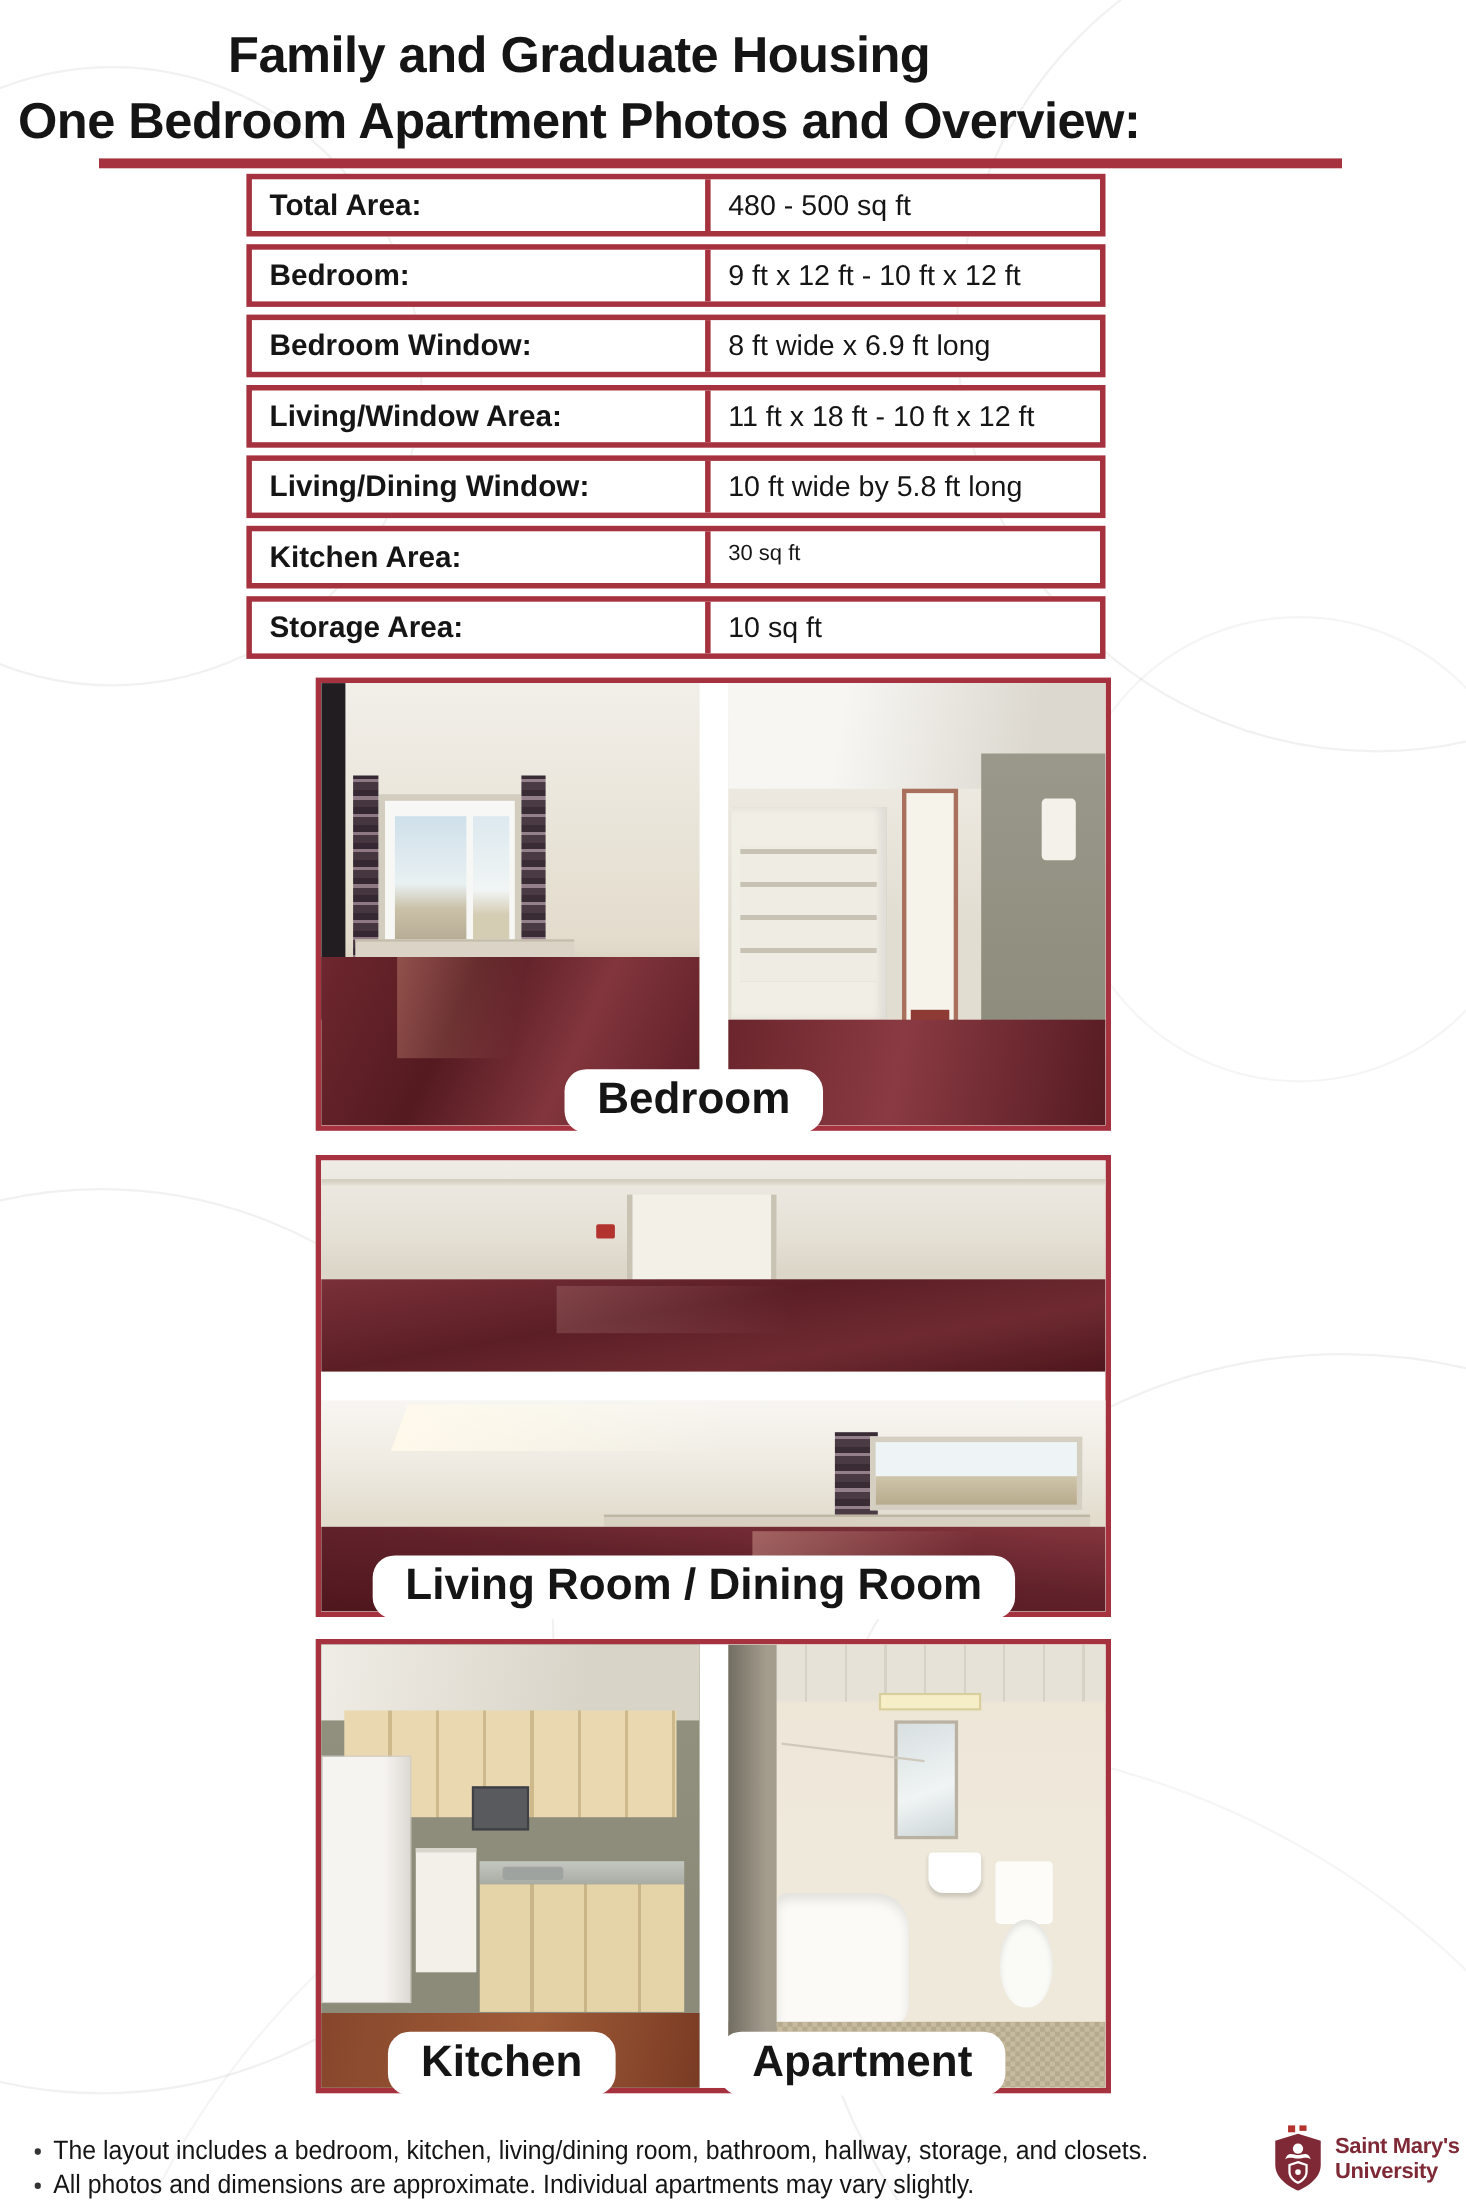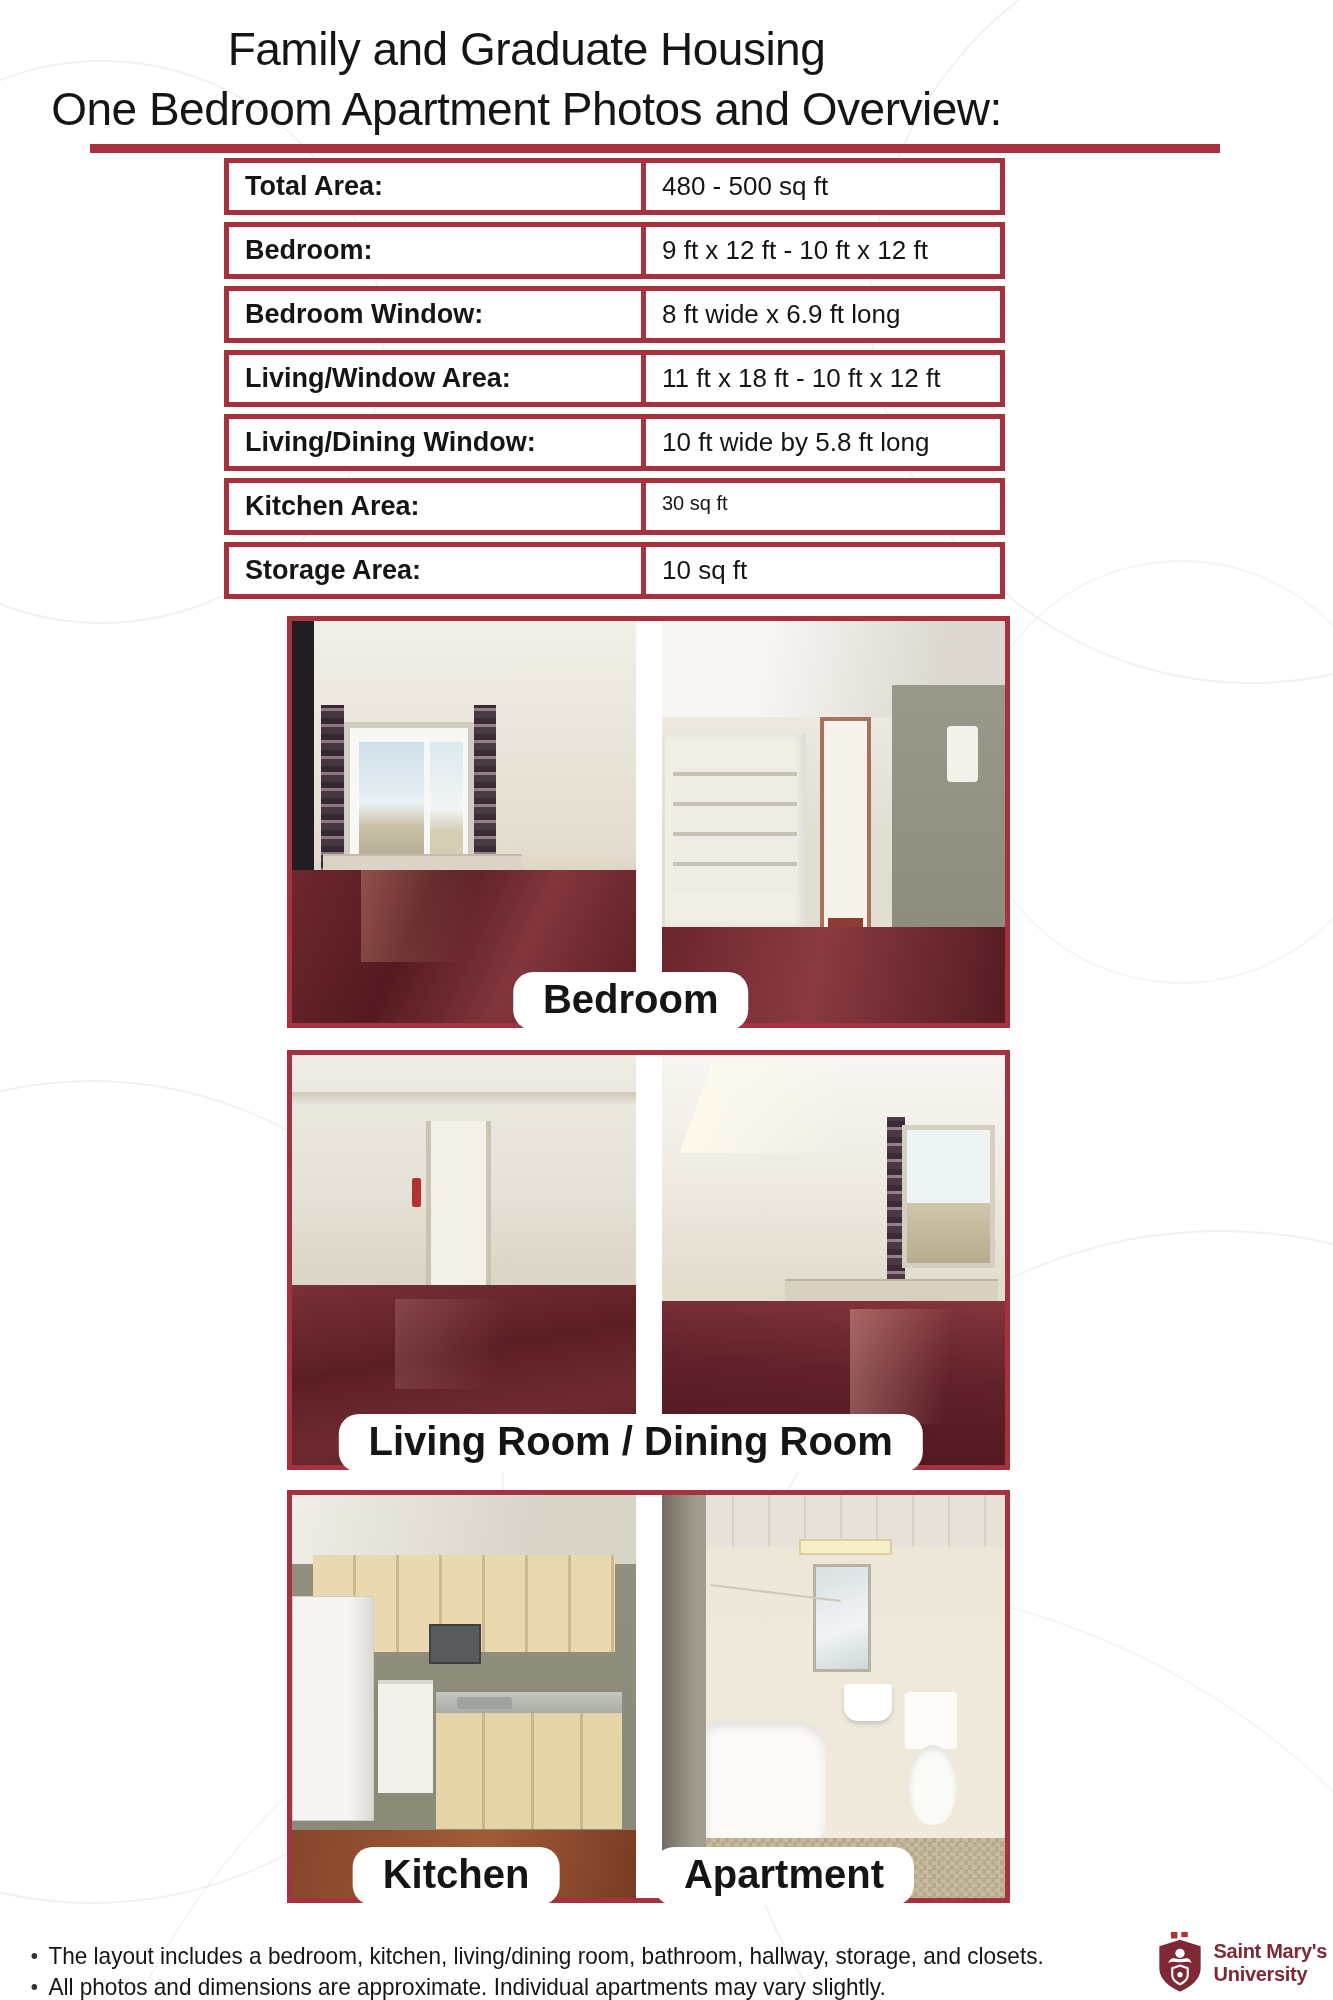--- a/index.html
+++ b/index.html
@@ -8,41 +8,41 @@
 
   
   .wm{position:absolute;border-radius:50%;border:2px solid rgba(130,120,110,0.10);pointer-events:none;}
   .wm1{width:560px;height:560px;left:-180px;top:60px;}
   .wm2{width:760px;height:760px;right:-300px;top:-80px;}
   .wm3{width:820px;height:820px;left:-320px;top:1080px;}
   .wm4{width:980px;height:980px;right:-380px;top:1230px;}
   .wm5{width:1500px;height:1500px;left:60px;top:1580px;border-color:rgba(130,120,110,0.07);}
   .wm6{width:420px;height:420px;right:-60px;top:560px;border-color:rgba(130,120,110,0.07);}
 
-  .title{position:absolute;left:0;width:1053px;text-align:center;font-weight:400;
+  .title{position:absolute;left:0;width:1053px;text-align:center;font-weight:700;
          font-size:46px;letter-spacing:-0.5px;line-height:1.1;}
   .t1{top:24px;}
   .t2{top:84px;}
   .rule{position:absolute;left:90px;top:144px;width:1130px;height:9px;background:var(--acc);}
 
   :root{--acc:#A6323F;--logo:#7E2935;}
 
   
   .specs{position:absolute;left:224px;top:158px;width:781px;display:flex;flex-direction:column;gap:7px;}
   .srow{display:flex;height:57px;box-sizing:border-box;border:5px solid var(--acc);background:#fff;}
   .slabel{width:417px;box-sizing:border-box;border-right:5px solid var(--acc);
           display:flex;align-items:center;padding-left:16px;font-weight:700;font-size:27px;}
   .sval{flex:1;display:flex;align-items:center;padding-left:16px;font-size:26px;}
   .srow.small .sval{font-size:20px;align-items:flex-start;padding-top:9px;}
 
   
   .block{position:absolute;left:287px;width:723px;box-sizing:border-box;border:5px solid var(--acc);
          background:#fff;display:flex;}
   .b-bed{top:616px;height:412px;}
-  .b-liv{top:1050px;height:420px;}
+  .b-liv{top:1050px;height:420px;flex-direction:column;}
   .b-kb{top:1490px;height:413px;}
   .ph{position:relative;overflow:hidden;flex:1;}
   .gap{width:26px;background:#fff;flex:0 0 26px;}
 
   .plabel{position:absolute;bottom:-7px;background:#fff;border-radius:20px;
           font-weight:700;font-size:40px;padding:5px 30px 9px 30px;white-space:nowrap;line-height:1.1;}
   .plabel.center{left:47.5%;transform:translateX(-50%);}
   .plabel.at-kitchen{left:23%;transform:translateX(-50%);}
   .plabel.at-bath{left:69%;transform:translateX(-50%);}
 

